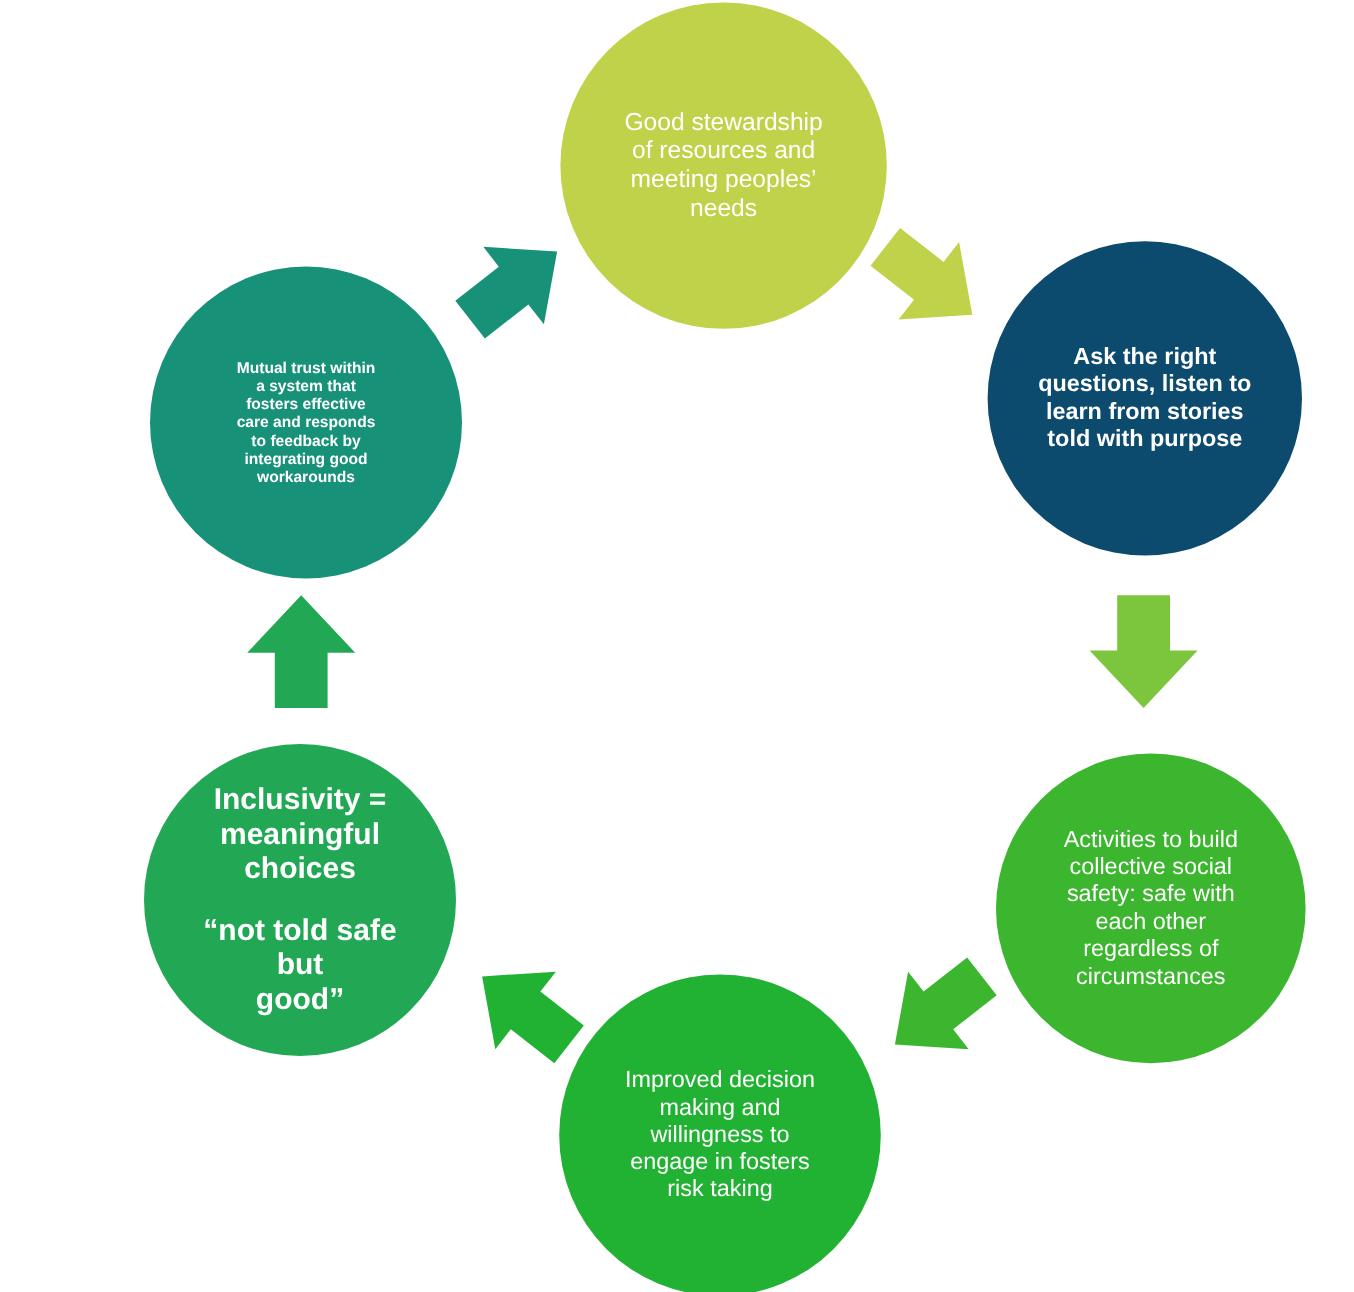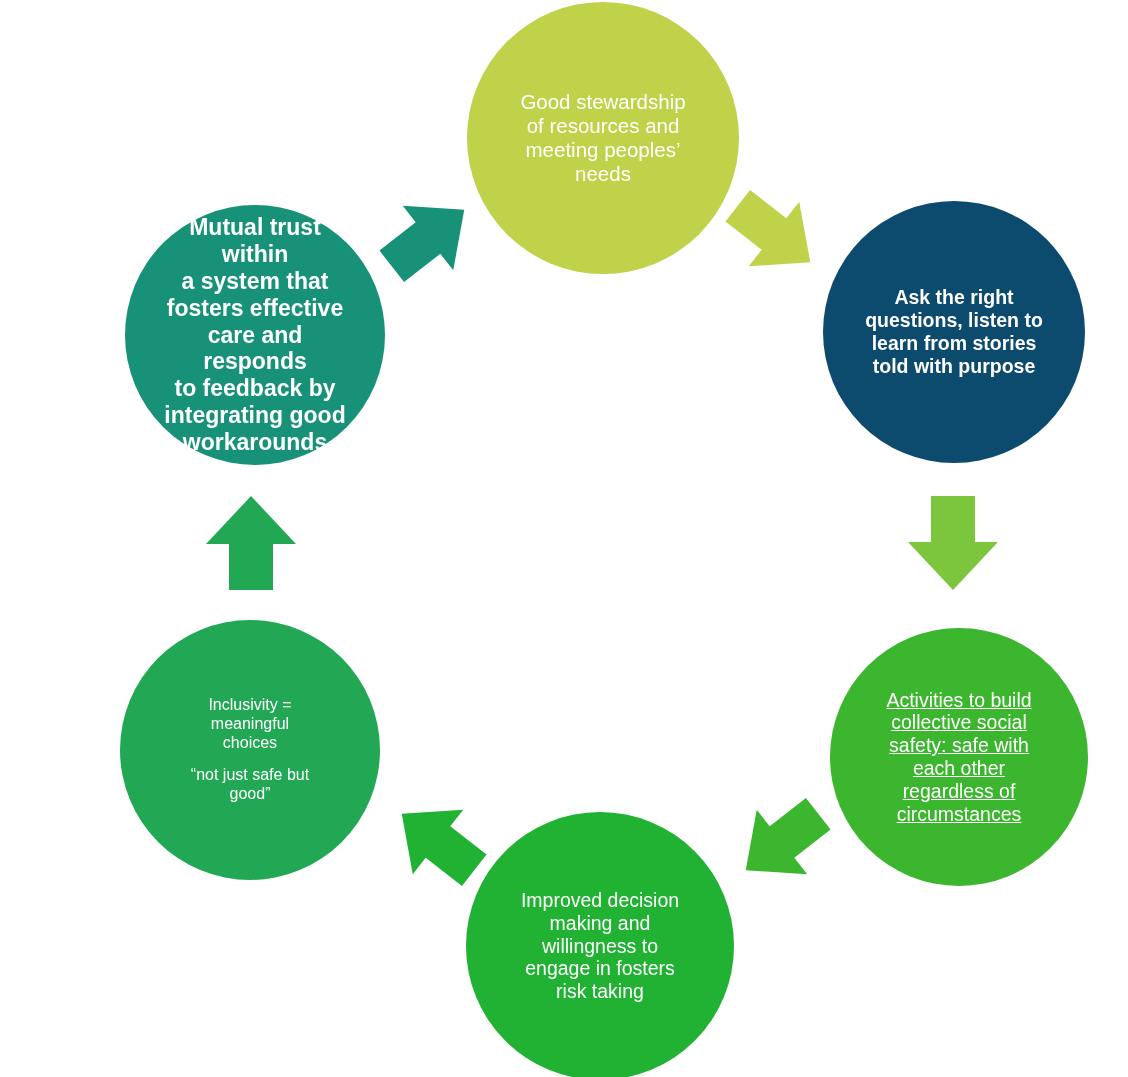--- a/index.html
+++ b/index.html
@@ -51,25 +51,25 @@
   #node-activities {
     left: 800px; top: 628px; width: 258px; height: 258px;
     font-size: 19.5px; font-weight: normal;
   }
   #node-decision {
     left: 436px; top: 812px; width: 268px; height: 268px;
     font-size: 19.5px; font-weight: normal;
   }
   #node-inclusivity {
     left: 90px; top: 620px; width: 260px; height: 260px;
-    font-size: 16px; font-weight: normal;
+    font-size: 25px; font-weight: bold;
   }
   #node-trust {
-    left: 95px; top: 205px; width: 260px; height: 260px;
-    font-size: 23px; font-weight: bold;
+    left: 95px; top: 222px; width: 260px; height: 260px;
+    font-size: 13px; font-weight: bold;
   }
 
   
   .arrow {
     position: absolute;
   }
   .arrow svg {
     display: block;
     overflow: visible;
   }
@@ -92,42 +92,42 @@
 needs</span>
   </div>
 
   <div class="node" id="node-ask" style="background: #0c4a6e;">
     <span class="txt">Ask the right
 questions, listen to
 learn from stories
 told with purpose</span>
   </div>
 
-  <div class="node" id="node-activities" style="background: rgb(59, 182, 46); text-decoration: underline;">
+  <div class="node" id="node-activities" style="background: rgb(59, 182, 46);">
     <span class="txt">Activities to build
 collective social
 safety: safe with
 each other
 regardless of
 circumstances</span>
   </div>
 
   <div class="node" id="node-decision" style="background: rgb(34, 178, 51);">
     <span class="txt">Improved decision
 making and
 willingness to
 engage in fosters
 risk taking</span>
   </div>
 
   <div class="node" id="node-inclusivity" style="background: rgb(34, 168, 85);">
     <span class="txt">Inclusivity =
 meaningful
 choices</span>
-    <span class="txt">“not just safe but
+    <span class="txt">“not told safe but
 good”</span>
   </div>
 
   <div class="node" id="node-trust" style="background: rgb(23, 145, 120);">
     <span class="txt">Mutual trust within
 a system that
 fosters effective
 care and responds
 to feedback by
 integrating good

